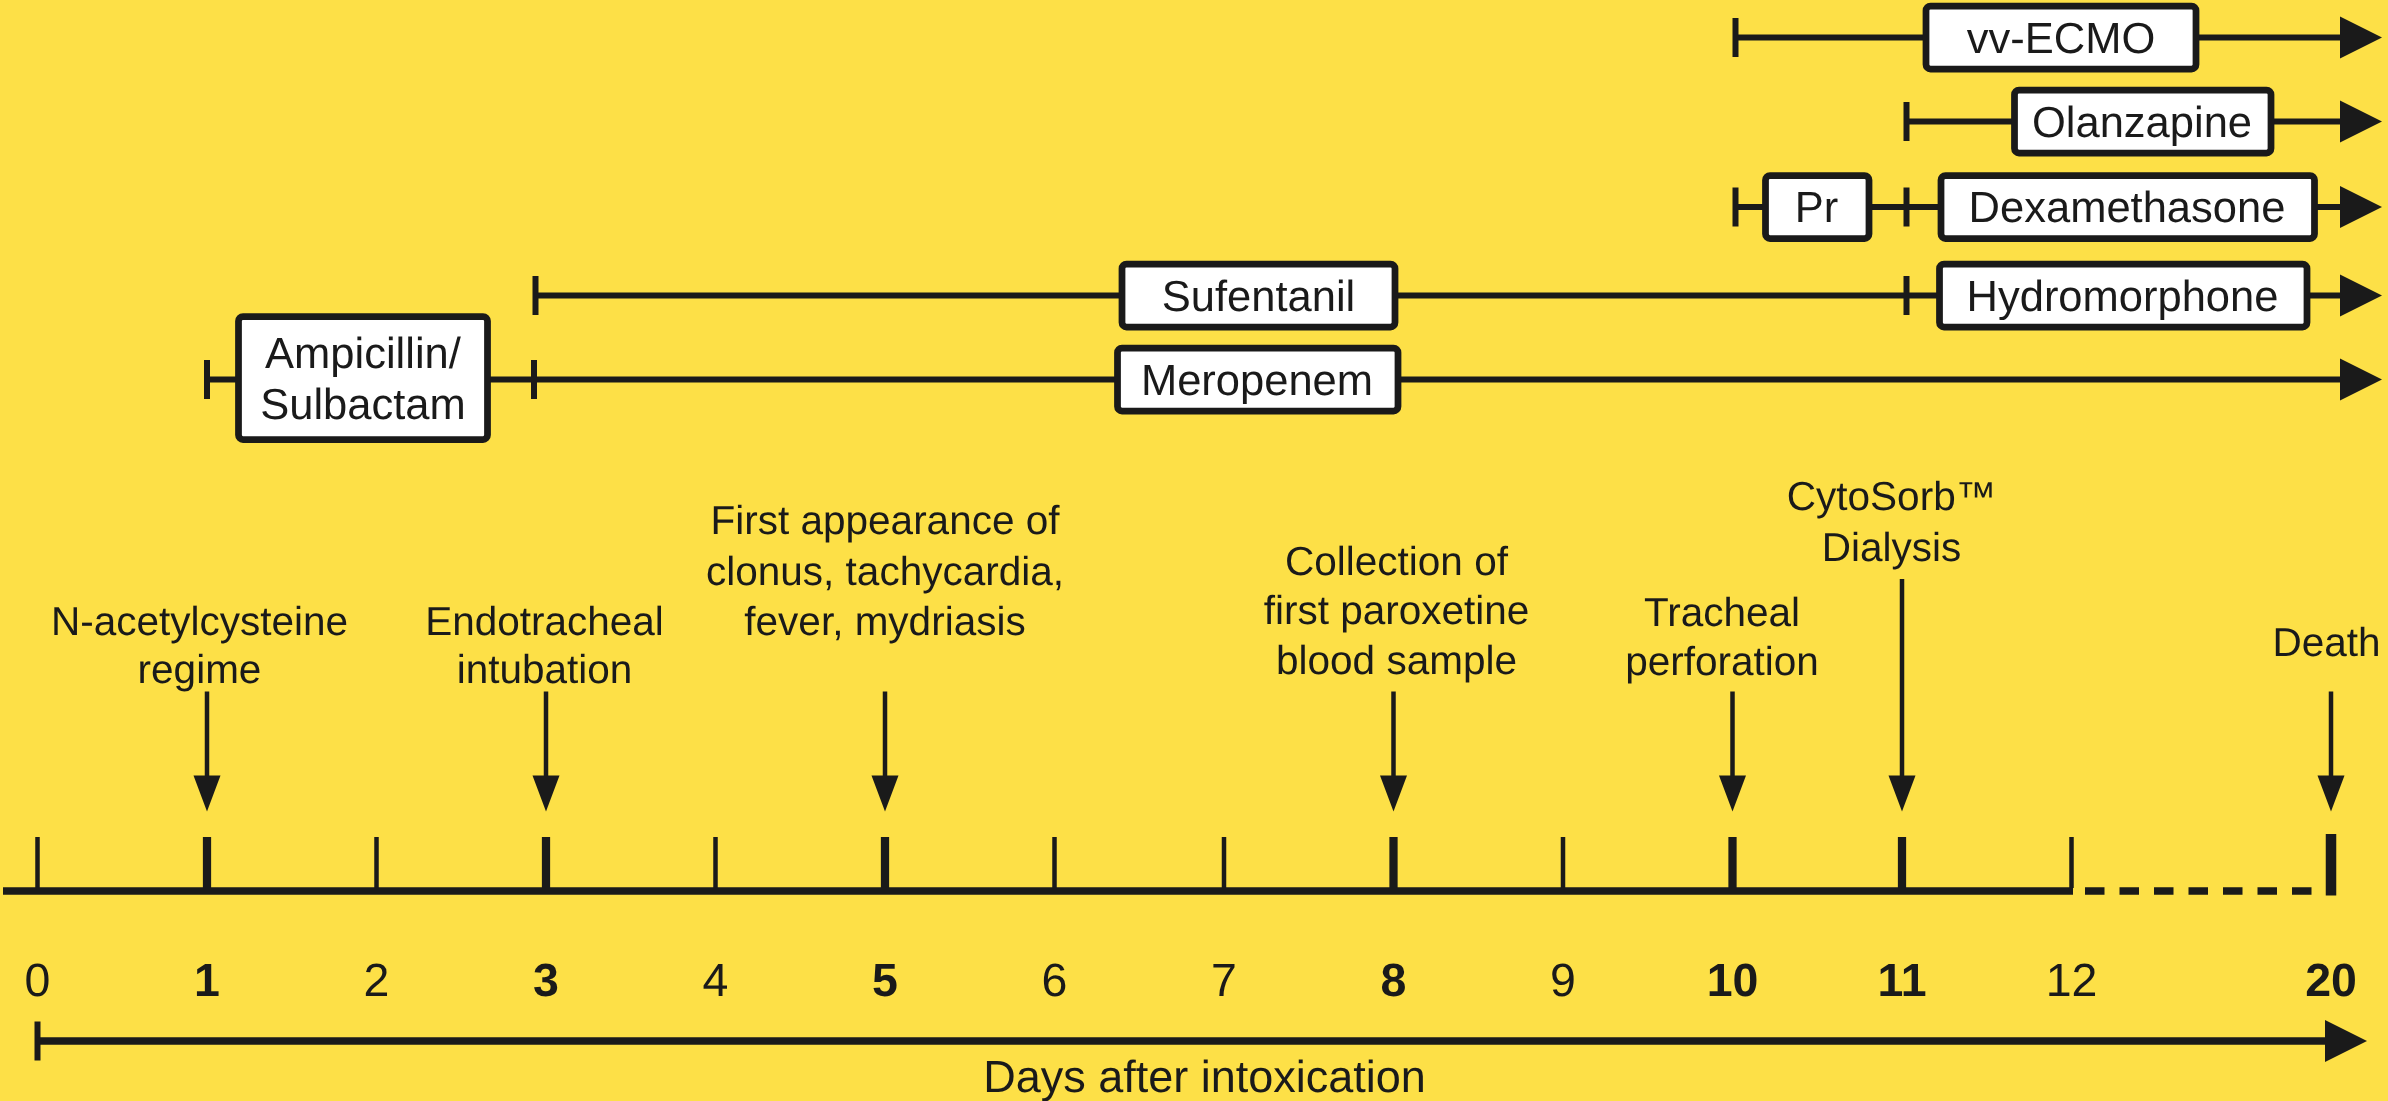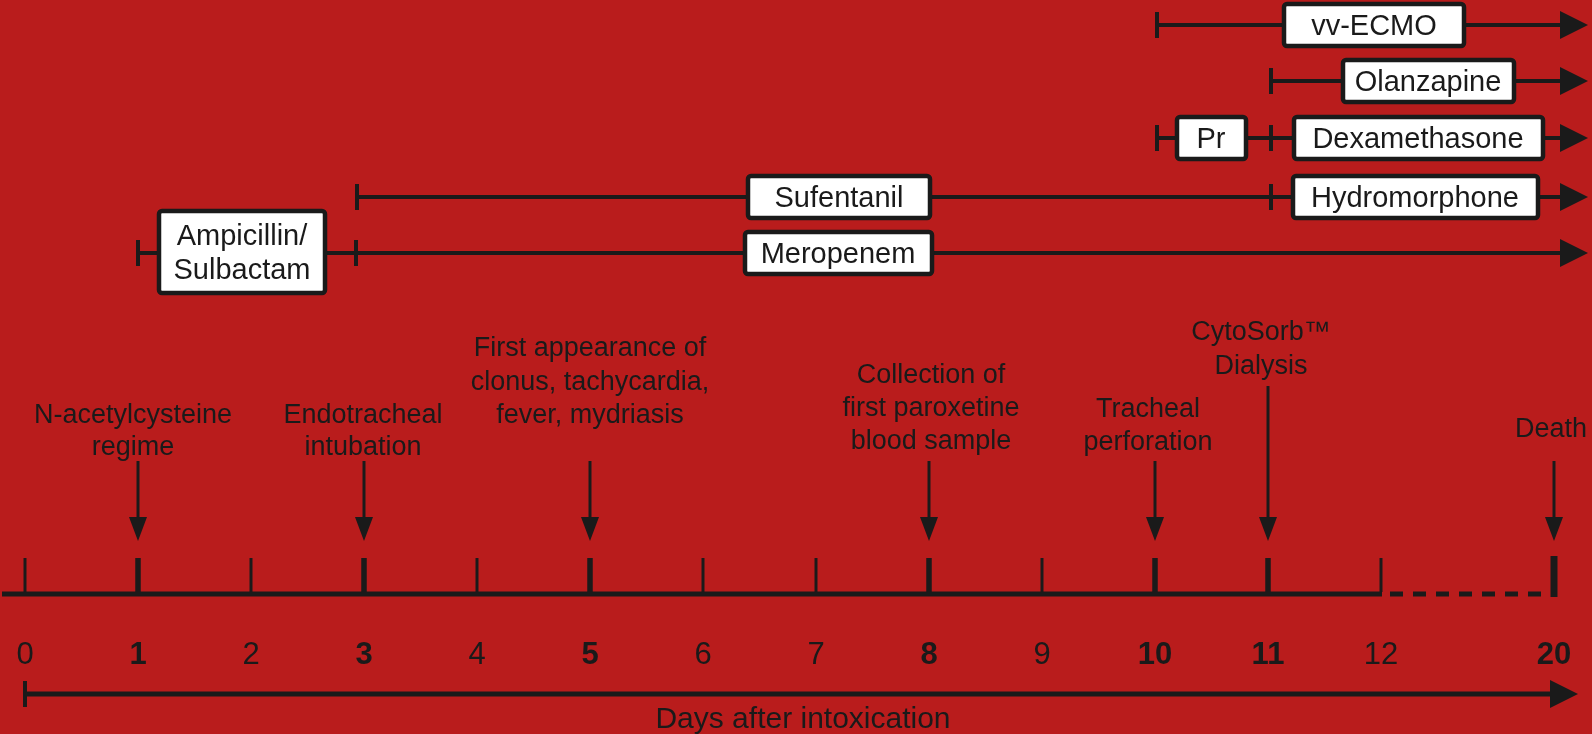--- a/index.html
+++ b/index.html
@@ -4,21 +4,21 @@
 <style>
   html, body {
     margin: 0;
     padding: 0;
     background: #ffffff;
   }
   .stage {
     position: relative;
     width: 1592px;
     height: 734px;
-    background: #b91c1c;
+    background: #fde047;
     overflow: hidden;
   }
   svg { display: block; }
   text {
     fill: #1a1a1a;
     font-family: "Liberation Sans", sans-serif;
   }
   .bar      { stroke: #1a1a1a; stroke-width: 4; fill: none; }
   .bar-tick { stroke: #1a1a1a; stroke-width: 4; }
   .box      { fill: #ffffff; stroke: #1a1a1a; stroke-width: 4.5; }

